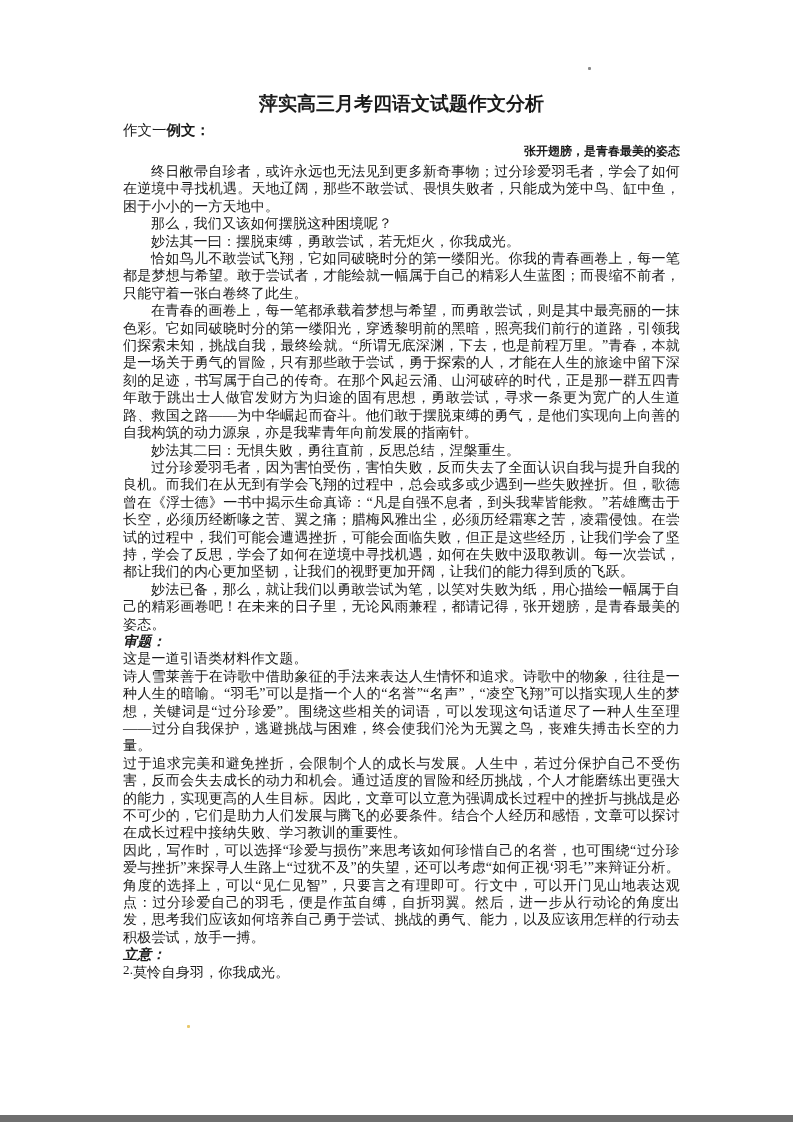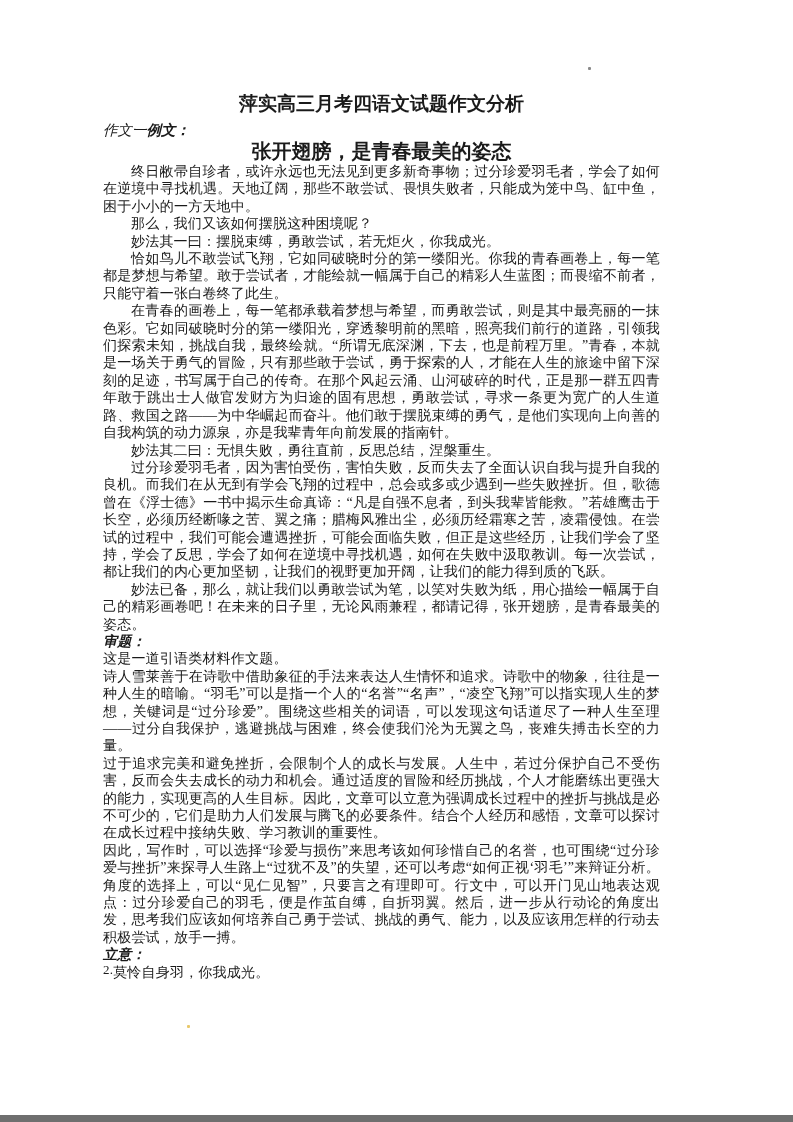--- a/index.html
+++ b/index.html
@@ -6,41 +6,40 @@
   body {
     width: 793px; height: 1122px;
     background: #ffffff;
     position: relative;
     overflow: hidden;
     font-family: "Liberation Serif", "DejaVu Serif", serif;
     color: #1a1a1a;
   }
   .page-content {
     position: absolute;
-    left: 103px; top: 91px;
+    left: 123px; top: 91px;
     width: 557px;
   }
   .doc-title {
     font-size: 19px;
     font-weight: bold;
     text-align: center;
     line-height: 25px;
     margin: 0 0 5px 0;
   }
   .section-label {
     font-size: 14.5px;
     line-height: 19px;
     margin: 0;
-    font-style: italic;
   }
   .section-label .bold { font-weight: bold; }
   .essay-title {
-    font-size: 20px;
+    font-size: 12px;
     font-weight: bold;
-    text-align: center;
+    text-align: right;
     line-height: 20px;
     margin: 1px 0 2px 0;
   }
   p.c {
     font-size: 14px;
     line-height: 17.4px;
     margin: 0;
     text-align: justify;
     text-justify: inter-ideograph;
     letter-spacing: 0.2px;

